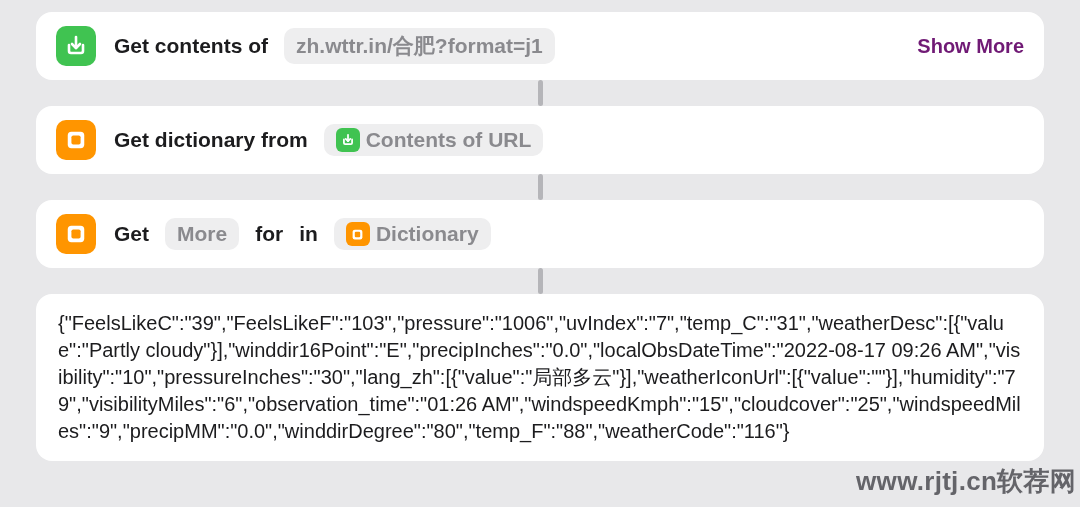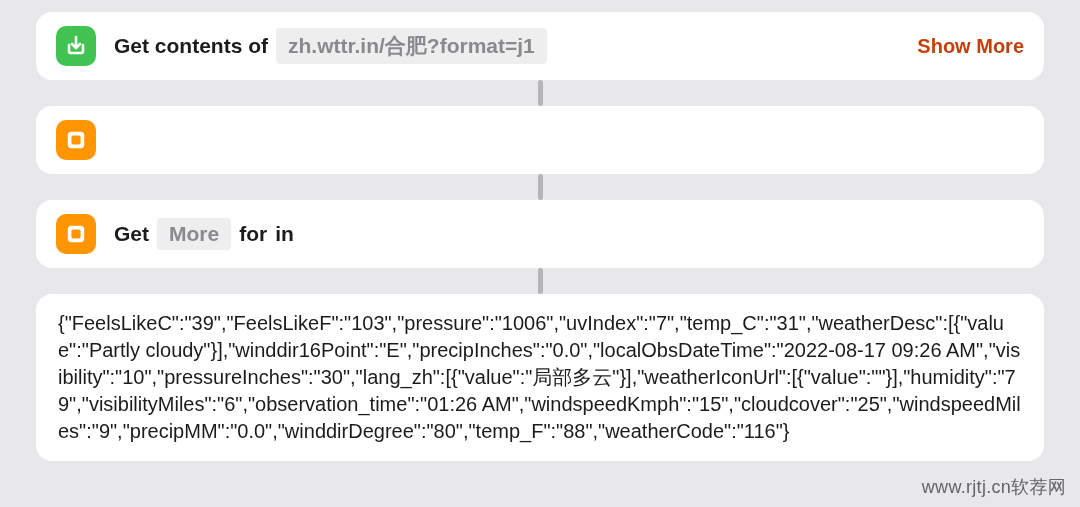--- a/index.html
+++ b/index.html
@@ -37,70 +37,70 @@
       justify-content: center;
       flex-shrink: 0;
       margin-right: 18px;
     }
     .green-bg { background: #40c351; }
     .orange-bg { background: #ff9500; }
     .action-content {
       display: flex;
       align-items: center;
       flex-wrap: wrap;
-      gap: 8px;
+      gap: 16px;
       font-size: 21px;
     }
     .bold-text {
       font-weight: 700;
       color: #1c1c1e;
     }
     .pill {
       background: #eeeeef;
-      border-radius: 4px;
+      border-radius: 10px;
       padding: 4px 12px;
       color: #8a8a8e;
       font-weight: 600;
       display: inline-flex;
       align-items: center;
       gap: 6px;
     }
     .pill-icon {
       width: 24px;
       height: 24px;
       border-radius: 6px;
       display: inline-flex;
       align-items: center;
       justify-content: center;
       flex-shrink: 0;
     }
     .show-more {
       margin-left: auto;
-      color: #c2410c;
+      color: #701a75;
       font-size: 20px;
       font-weight: 600;
       cursor: pointer;
     }
     .output-card {
       background: #fff;
       border-radius: 16px;
       padding: 16px 22px;
       font-size: 20px;
       line-height: 1.35;
       color: #1c1c1e;
       word-break: break-all;
       font-weight: 400;
     }
     .watermark {
       position: fixed;
-      right: 14px;
+      right: 4px;
       bottom: 8px;
-      font-size: 18px;
+      font-size: 26px;
       color: #646469;
-      font-weight: 400;
+      font-weight: 700;
       letter-spacing: 0.3px;
       pointer-events: none;
     }
   </style>
 </head>
 <body>
 
 <div class="action-card">
   <div class="action-icon green-bg">
     <svg width="24" height="24" viewBox="0 0 24 24" fill="none" stroke="#fff" stroke-width="2.6" stroke-linecap="round" stroke-linejoin="round">
@@ -120,38 +120,60 @@
     <div class="connector-line"></div>
   </div>
 
 <div class="action-card">
   <div class="action-icon orange-bg">
     <svg width="22" height="22" viewBox="0 0 24 24">
       <rect x="3" y="3" width="18" height="18" rx="4" fill="#fff"></rect>
       <rect x="7" y="7" width="10" height="10" rx="2" fill="#ff9500"></rect>
     </svg>
   </div>
+  <div class="action-content">
+    <span class="bold-text">Get dictionary from</span>
+    <span class="pill">
+      <span class="pill-icon green-bg">
+        <svg width="14" height="14" viewBox="0 0 24 24" fill="none" stroke="#fff" stroke-width="3" stroke-linecap="round" stroke-linejoin="round">
+          <path d="M5 11v6a2 2 0 0 0 2 2h10a2 2 0 0 0 2-2v-6"></path>
+          <path d="M12 3v11"></path>
+          <path d="M8 10l4 4 4-4"></path>
+        </svg>
+      </span>
+      <span>Contents of URL</span>
+    </span>
+  </div>
 </div>
 
 <div class="connector">
     <div class="connector-line"></div>
   </div>
 
 <div class="action-card">
   <div class="action-icon orange-bg">
     <svg width="22" height="22" viewBox="0 0 24 24">
       <rect x="3" y="3" width="18" height="18" rx="4" fill="#fff"></rect>
       <rect x="7" y="7" width="10" height="10" rx="2" fill="#ff9500"></rect>
     </svg>
   </div>
   <div class="action-content">
     <span class="bold-text">Get</span>
     <span class="pill">More</span>
     <span class="bold-text">for</span>
     <span class="bold-text">in</span>
+    <span class="pill">
+      <span class="pill-icon orange-bg">
+        <svg width="13" height="13" viewBox="0 0 24 24">
+          <rect x="3" y="3" width="18" height="18" rx="4" fill="#fff"></rect>
+          <rect x="7" y="7" width="10" height="10" rx="2" fill="#ff9500"></rect>
+        </svg>
+      </span>
+      <span>Dictionary</span>
+    </span>
   </div>
 </div>
 
 <div class="connector">
     <div class="connector-line"></div>
   </div>
 
 <div class="output-card">{"FeelsLikeC":"39","FeelsLikeF":"103","pressure":"1006","uvIndex":"7","temp_C":"31","weatherDesc":[{"value":"Partly cloudy"}],"winddir16Point":"E","precipInches":"0.0","localObsDateTime":"2022-08-17 09:26 AM","visibility":"10","pressureInches":"30","lang_zh":[{"value":"局部多云"}],"weatherIconUrl":[{"value":""}],"humidity":"79","visibilityMiles":"6","observation_time":"01:26 AM","windspeedKmph":"15","cloudcover":"25","windspeedMiles":"9","precipMM":"0.0","winddirDegree":"80","temp_F":"88","weatherCode":"116"}</div>
 
 <div class="watermark">www.rjtj.cn软荐网</div>

